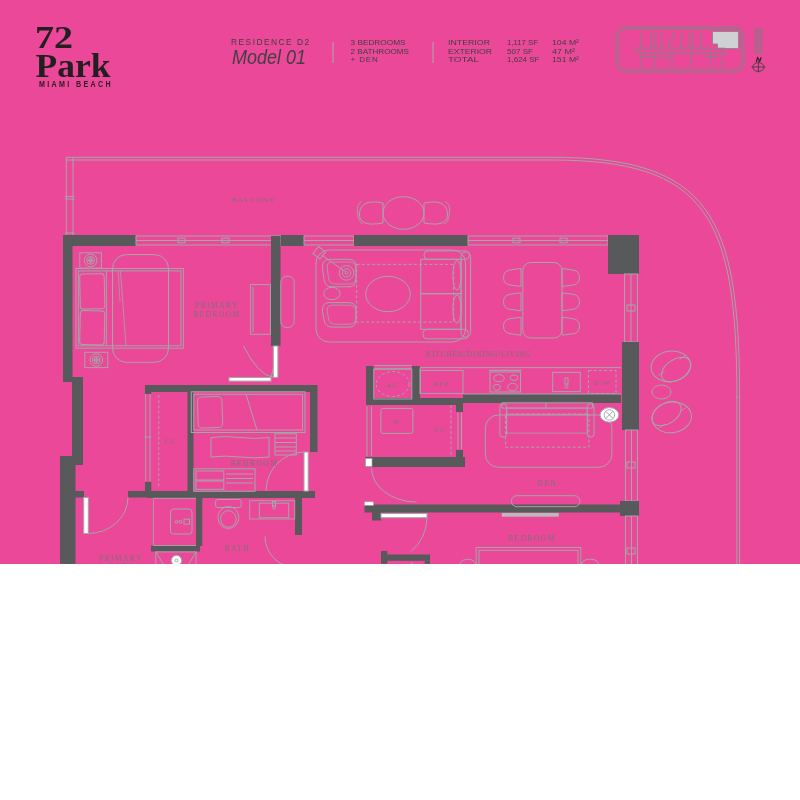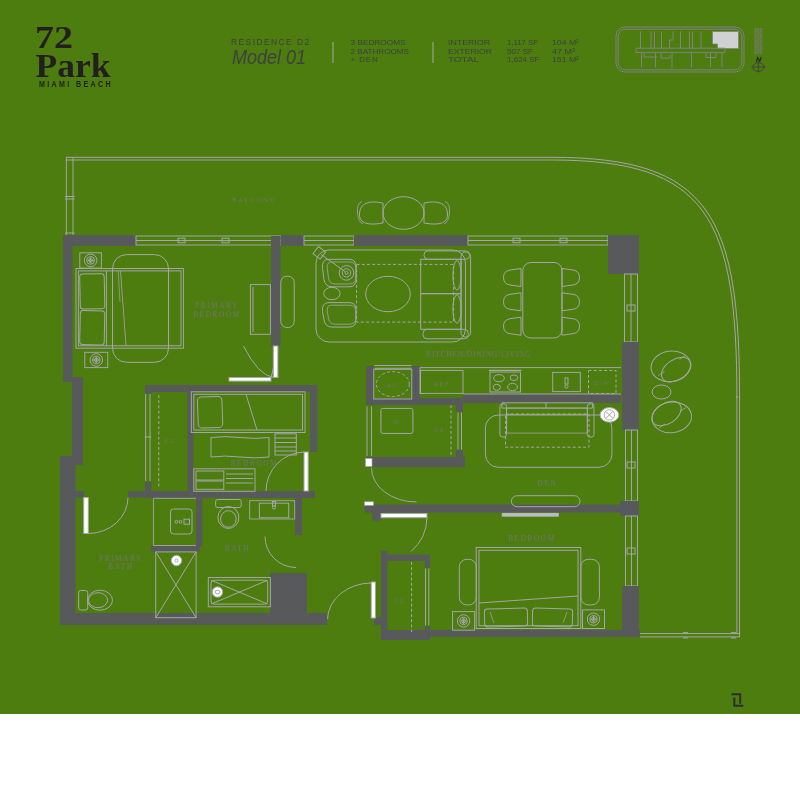--- a/index.html
+++ b/index.html
@@ -1,16 +1,16 @@
 <!DOCTYPE html>
 <html><head>
 <meta charset="utf-8">
 <style>
 html,body{margin:0;padding:0;background:#ffffff;}
-#page{position:relative;width:800px;height:714px;background:#4d7c0f;overflow:hidden;}
+#page{position:relative;width:800px;height:564px;background:#ec4899;overflow:hidden;}
 svg{display:block;}
 .w{fill:#58595b;stroke:none;}
 .f{fill:none;stroke:#a4a6a9;stroke-width:1;}
 .fw{fill:#ffffff;stroke:#a4a6a9;stroke-width:1;}
 .fd{fill:none;stroke:#a4a6a9;stroke-width:1;stroke-dasharray:3 2.2;}
 .lbl{font-family:"Liberation Serif",serif;fill:#737477;letter-spacing:1.6px;}
 .hdr{font-family:"Liberation Sans",sans-serif;fill:#3f4042;}
 .kp{fill:none;stroke:#808285;stroke-width:1;}
 </style>
 </head>

